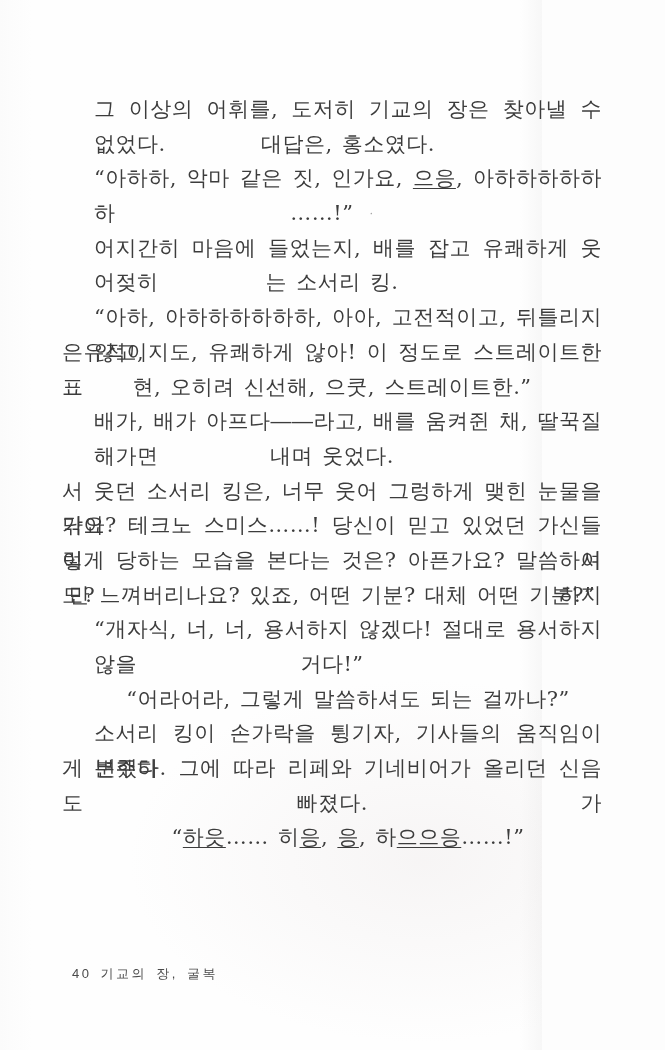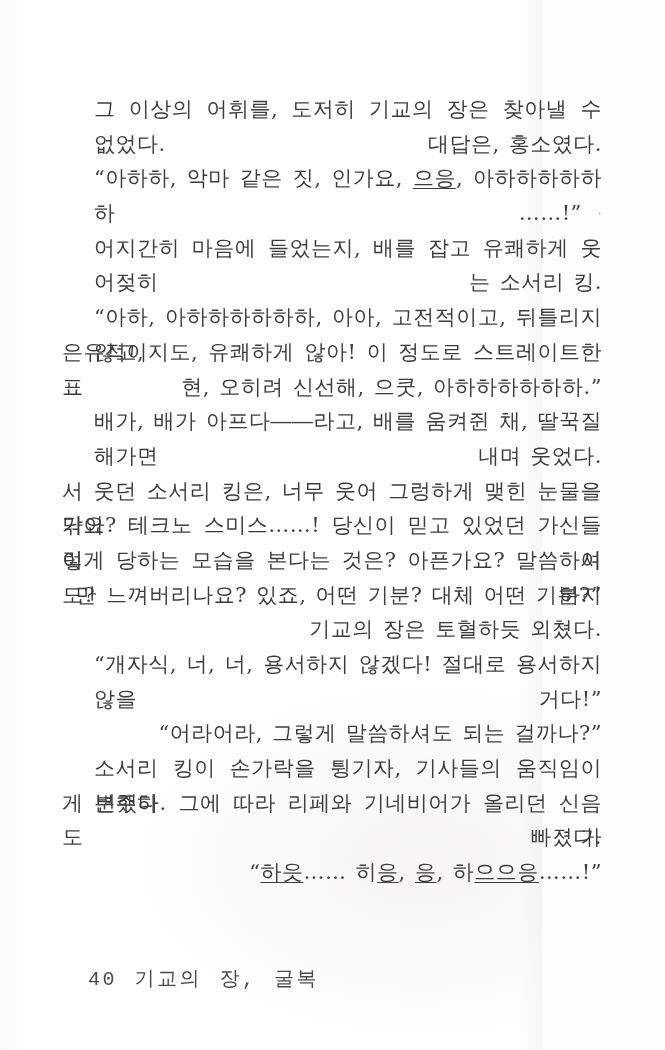--- a/index.html
+++ b/index.html
@@ -23,21 +23,21 @@
     width:540px;
     color:#3c3c3c;
   }
   .line{
     font-size:21px;
     line-height:34.7px;
     height:34.7px;
     letter-spacing:0.5px;
     word-spacing:2px;
     white-space:nowrap;
-    text-align:right;
+    text-align:center;
   }
   .line.full{
     white-space:normal;
     text-align:justify;
     text-align-last:justify;
   }
   .line.indent{
     padding-left:32px;
   }
   .em{
@@ -46,50 +46,49 @@
     text-decoration-thickness:1px;
   }
   .faint{
     opacity:0.45;
     font-size:0.55em;
     vertical-align:middle;
     margin-left:16px;
   }
   .footer{
     position:absolute;
-    left:88px;
+    left:72px;
     top:965px;
-    font-family:Liberation Mono, monospace;
-    font-size:20px;
+    font-family:Liberation Sans, sans-serif;
+    font-size:13px;
     letter-spacing:2.5px;
     word-spacing:3px;
     color:#4a4a4a;
   }
 </style>
 </head>
 <body>
 
 <div class="page">
   <div class="text-block">
       <div class="line indent full"><span>그 이상의 어휘를, 도저히 기교의 장은 찾아낼 수 없었다.</span></div>
       <div class="line indent"><span>대답은, 홍소였다.</span></div>
       <div class="line indent full"><span>“아하하, 악마 같은 짓, 인가요, </span><span class="em">으응</span><span>, 아하하하하하하</span></div>
       <div class="line"><span>……!”</span><span class="faint">·</span></div>
       <div class="line indent full"><span>어지간히 마음에 들었는지, 배를 잡고 유쾌하게 웃어젖히</span></div>
       <div class="line"><span>는 소서리 킹.</span></div>
       <div class="line indent full"><span>“아하, 아하하하하하하, 아아, 고전적이고, 뒤틀리지 않고,</span></div>
       <div class="line full"><span>은유적이지도, 유쾌하게 않아! 이 정도로 스트레이트한 표</span></div>
-      <div class="line"><span>현, 오히려 신선해, 으쿳, 아하하하하하하.”</span></div>
+      <div class="line"><span>현, 오히려 신선해, 으쿳, 스트레이트한.”</span></div>
       <div class="line indent full"><span>배가, 배가 아프다――라고, 배를 움켜쥔 채, 딸꾹질해가면</span></div>
       <div class="line"><span>내며 웃었다.</span></div>
       <div class="line full"><span>서 웃던 소서리 킹은, 너무 웃어 그렁하게 맺힌 눈물을 닦아</span></div>
       <div class="line full"><span>가요? 테크노 스미스……! 당신이 믿고 있었던 가신들이 이</span></div>
       <div class="line full"><span>렇게 당하는 모습을 본다는 것은? 아픈가요? 말씀하셔도? 하지</span></div>
       <div class="line"><span>만 느껴버리나요? 있죠, 어떤 기분? 대체 어떤 기분?”</span></div>
-      <div class="line indent"><span>기교의 장은 토혈하듯 외쳤다.</span></div>
       <div class="line indent full"><span>“개자식, 너, 너, 용서하지 않겠다! 절대로 용서하지 않을</span></div>
       <div class="line"><span>거다!”</span></div>
       <div class="line indent"><span>“어라어라, 그렇게 말씀하셔도 되는 걸까나?”</span></div>
       <div class="line indent full"><span>소서리 킹이 손가락을 튕기자, 기사들의 움직임이 분주하</span></div>
       <div class="line full"><span>게 변했다. 그에 따라 리페와 기네비어가 올리던 신음도 가</span></div>
       <div class="line"><span>빠졌다.</span></div>
       <div class="line indent"><span>“</span><span class="em">하읏</span><span>…… 히</span><span class="em">응</span><span>, </span><span class="em">응</span><span>, 하</span><span class="em">으으응</span><span>……!”</span></div>
     </div>
   <div class="footer">40 기교의 장, 굴복</div>
 </div>

